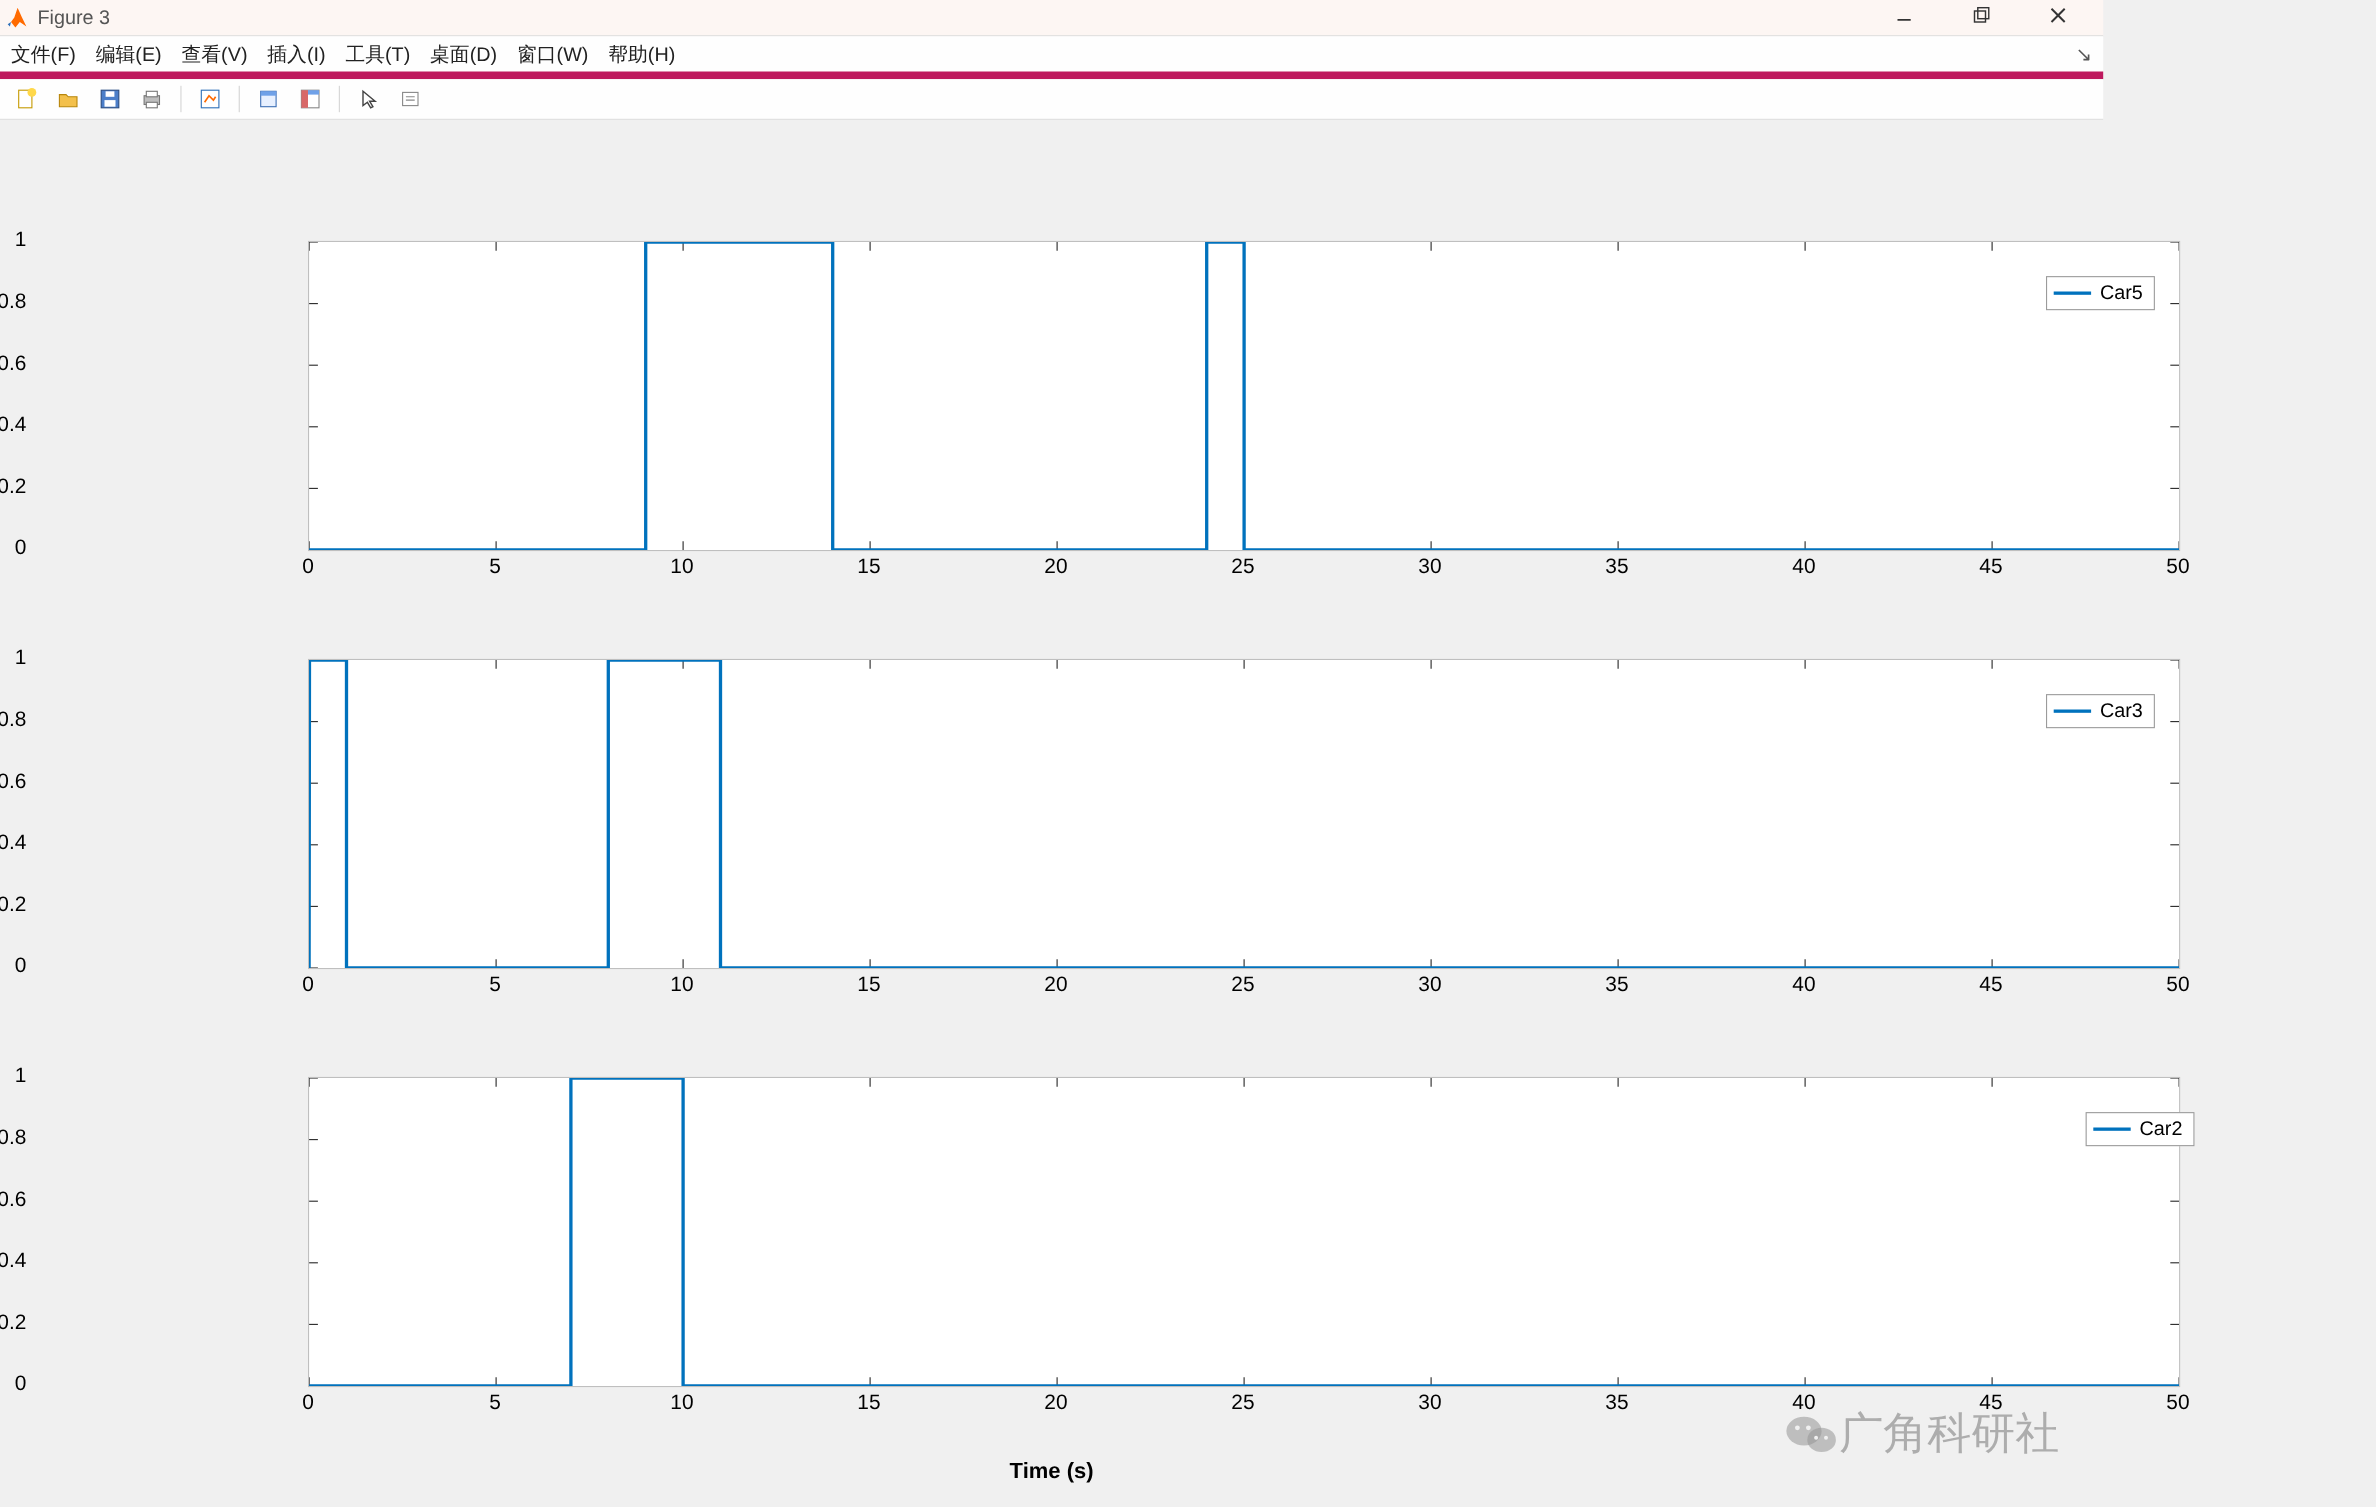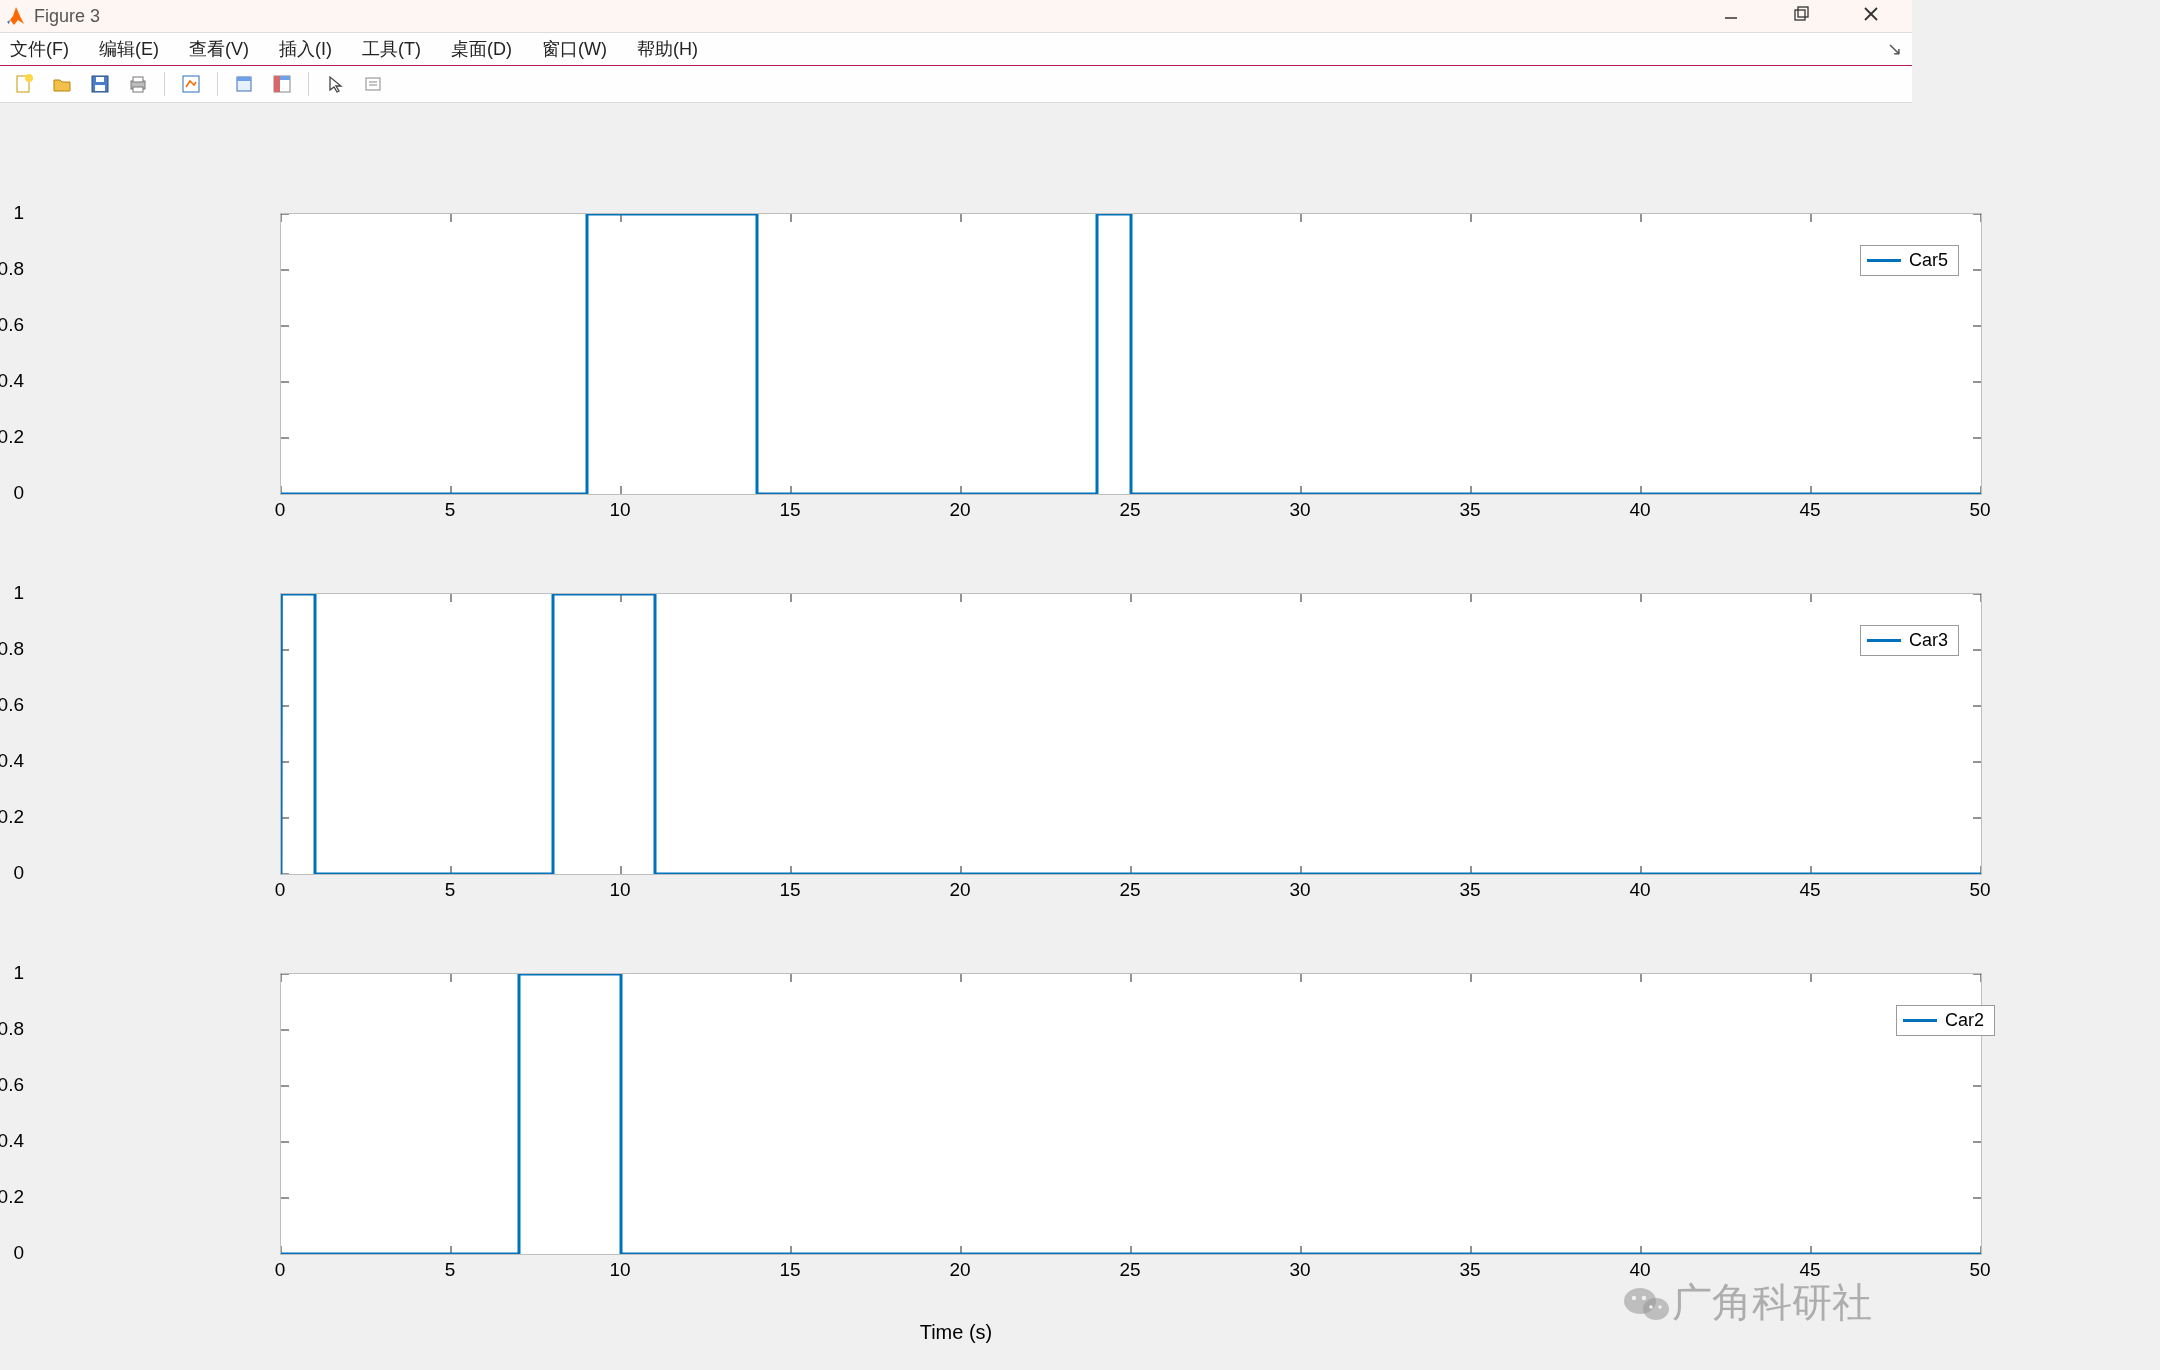--- a/index.html
+++ b/index.html
@@ -29,23 +29,23 @@
   }
   .titlebar-left { display:flex; align-items:center; gap:8px; }
   .titlebar-title { font-size: 18px; color:#555; }
   .titlebar-controls { display:flex; align-items:center; gap:40px; margin-right:20px; color:#333; }
   .win-btn { width:30px; text-align:center; font-size:18px; }
   .menubar {
     height: 32px;
     background: #fefefe;
     display: flex;
     align-items: center;
-    gap: 30px;
+    gap: 18px;
     padding: 0 10px;
-    border-bottom: 1px solid #be185d;
+    border-bottom: 7px solid #be185d;
     font-size: 18px;
     color: #222;
   }
   .menubar .menu-item { cursor: default; }
   .toolbar {
     height: 36px;
     background: #fefefe;
     display: flex;
     align-items: center;
     gap: 6px;
@@ -89,20 +89,21 @@
     align-items:center;
     color:#8a8a8a;
   }
   .axis-toolbar .at-btn { width:24px; height:24px; display:flex; align-items:center; justify-content:center;}
   .xlabel {
     position:absolute;
     font-size:20px;
     color:#000;
     width:100%;
     text-align:center;
+    font-weight:bold;
   }
   .watermark {
     position:absolute;
     right:40px; bottom:40px;
     font-size:40px;
     color:rgba(128,128,128,0.6);
     display:flex;
     align-items:center;
     pointer-events:none;
   }

